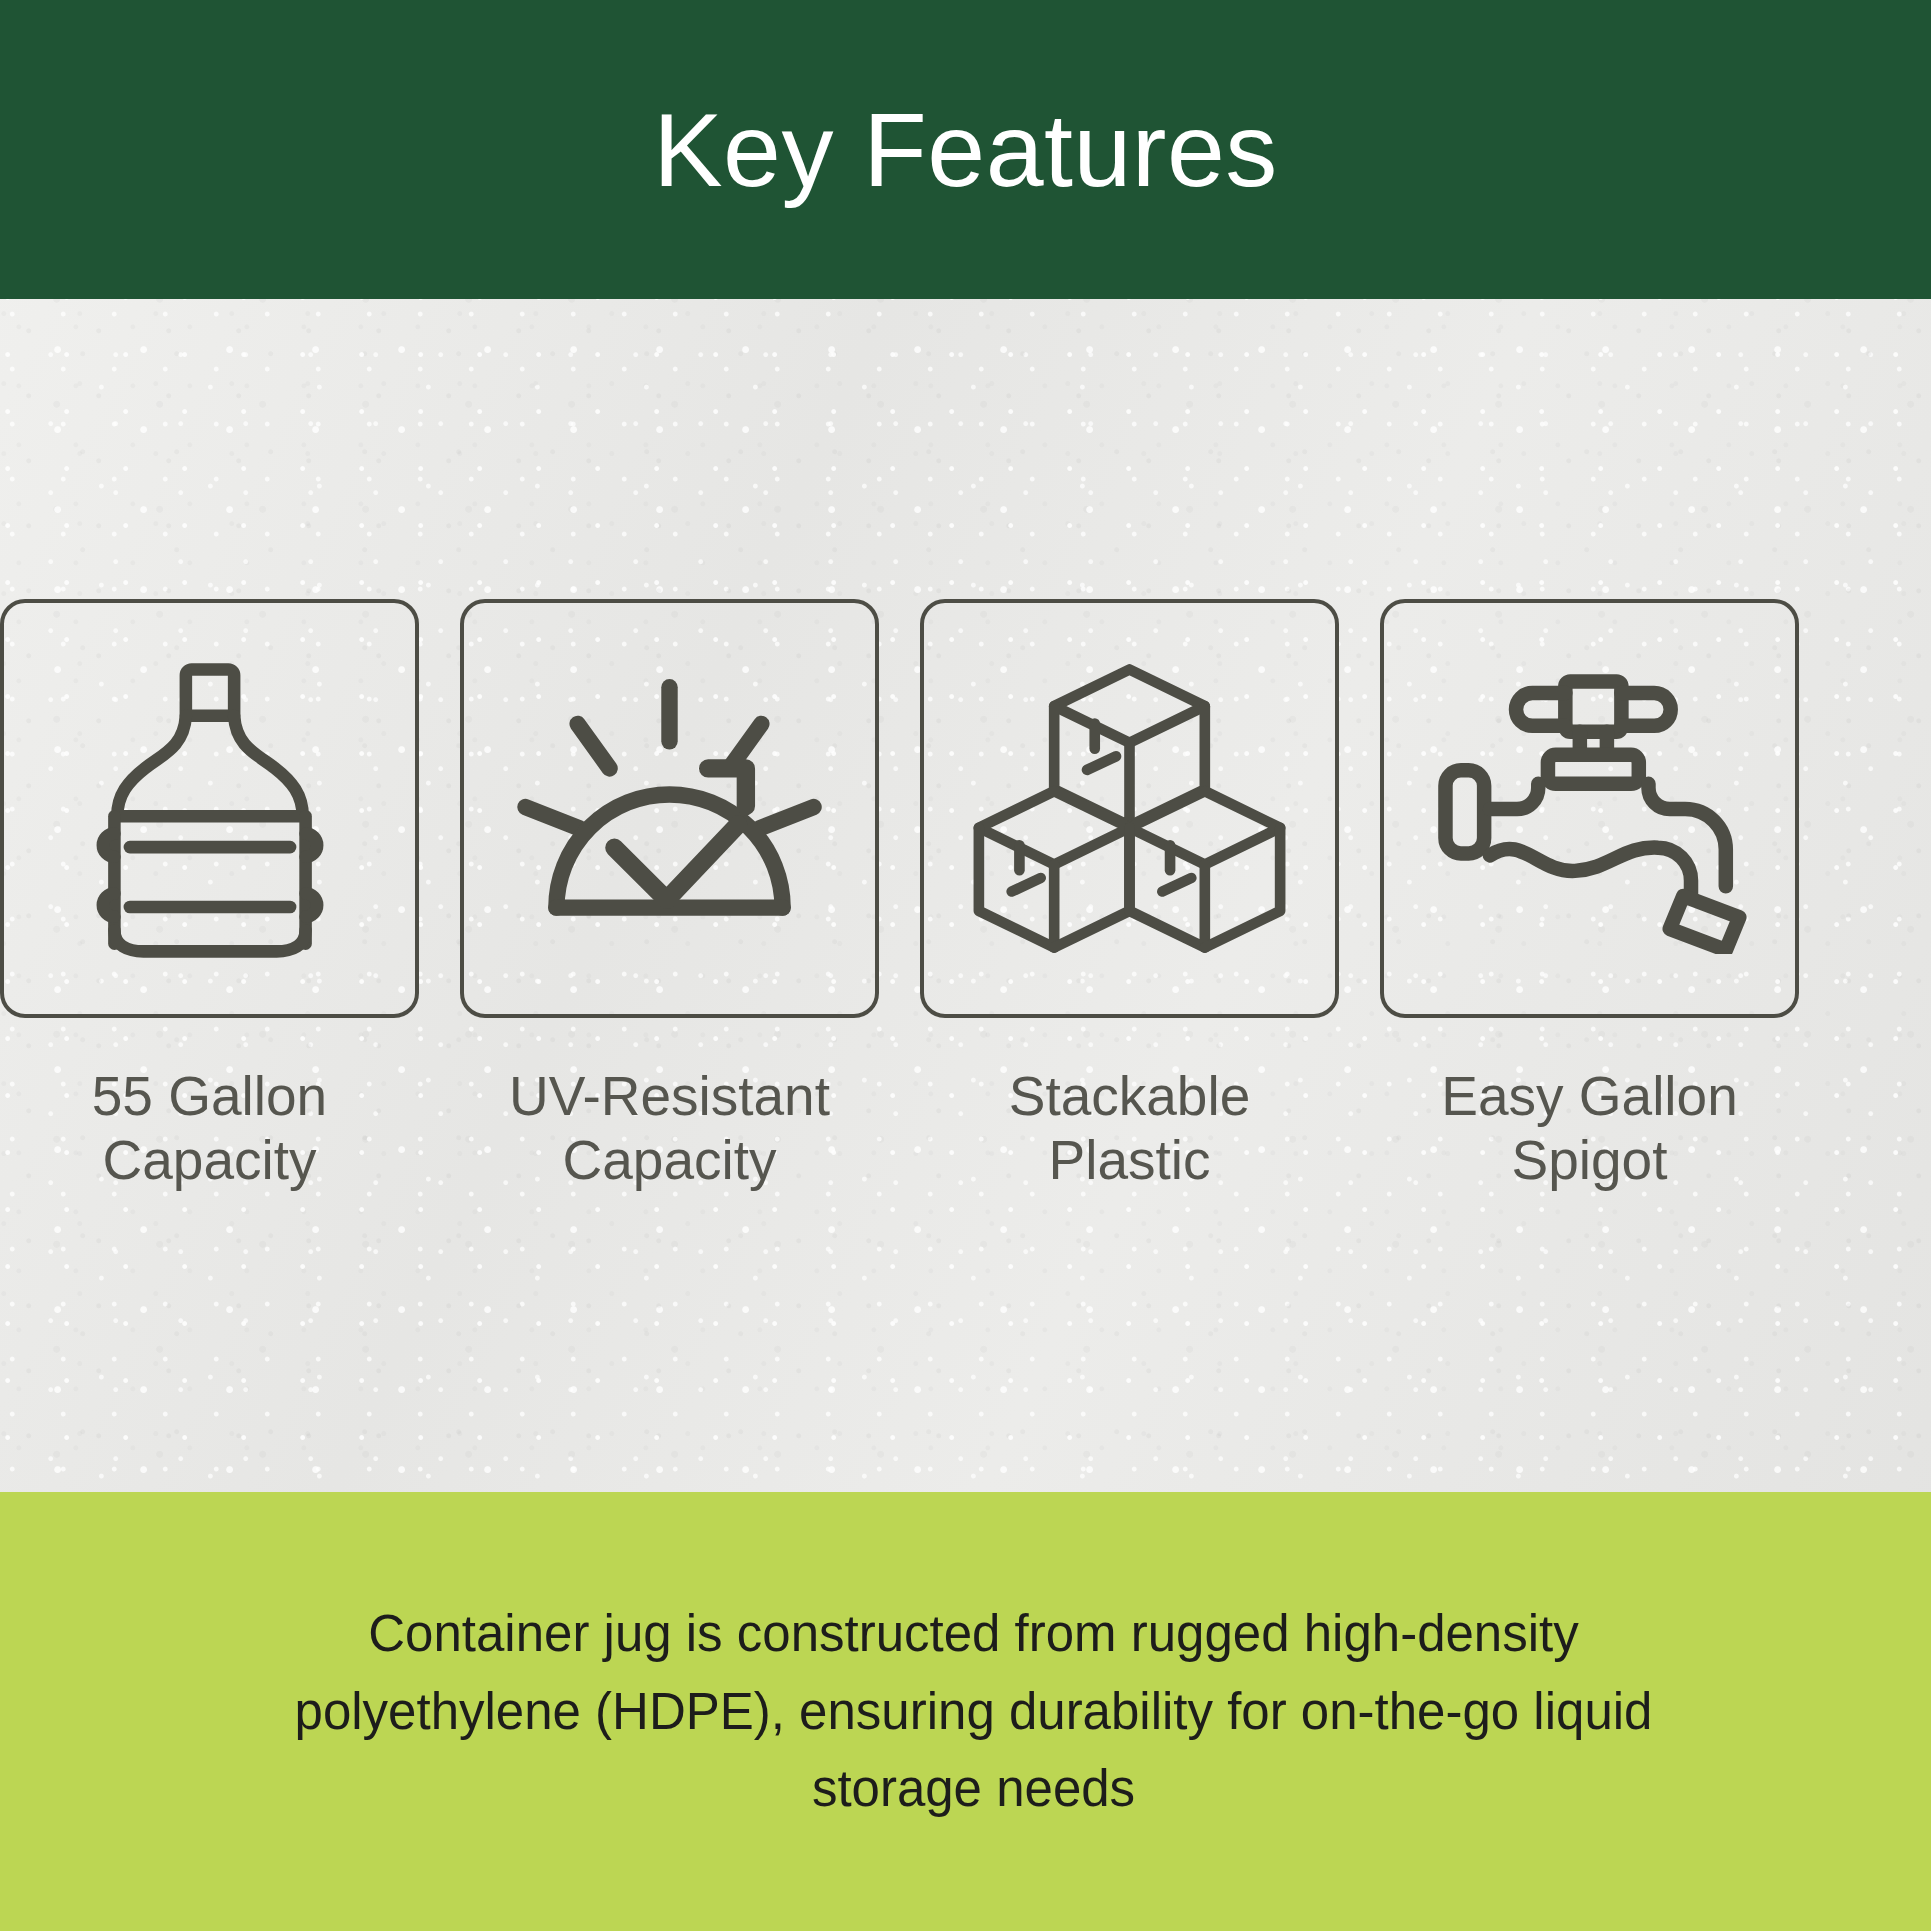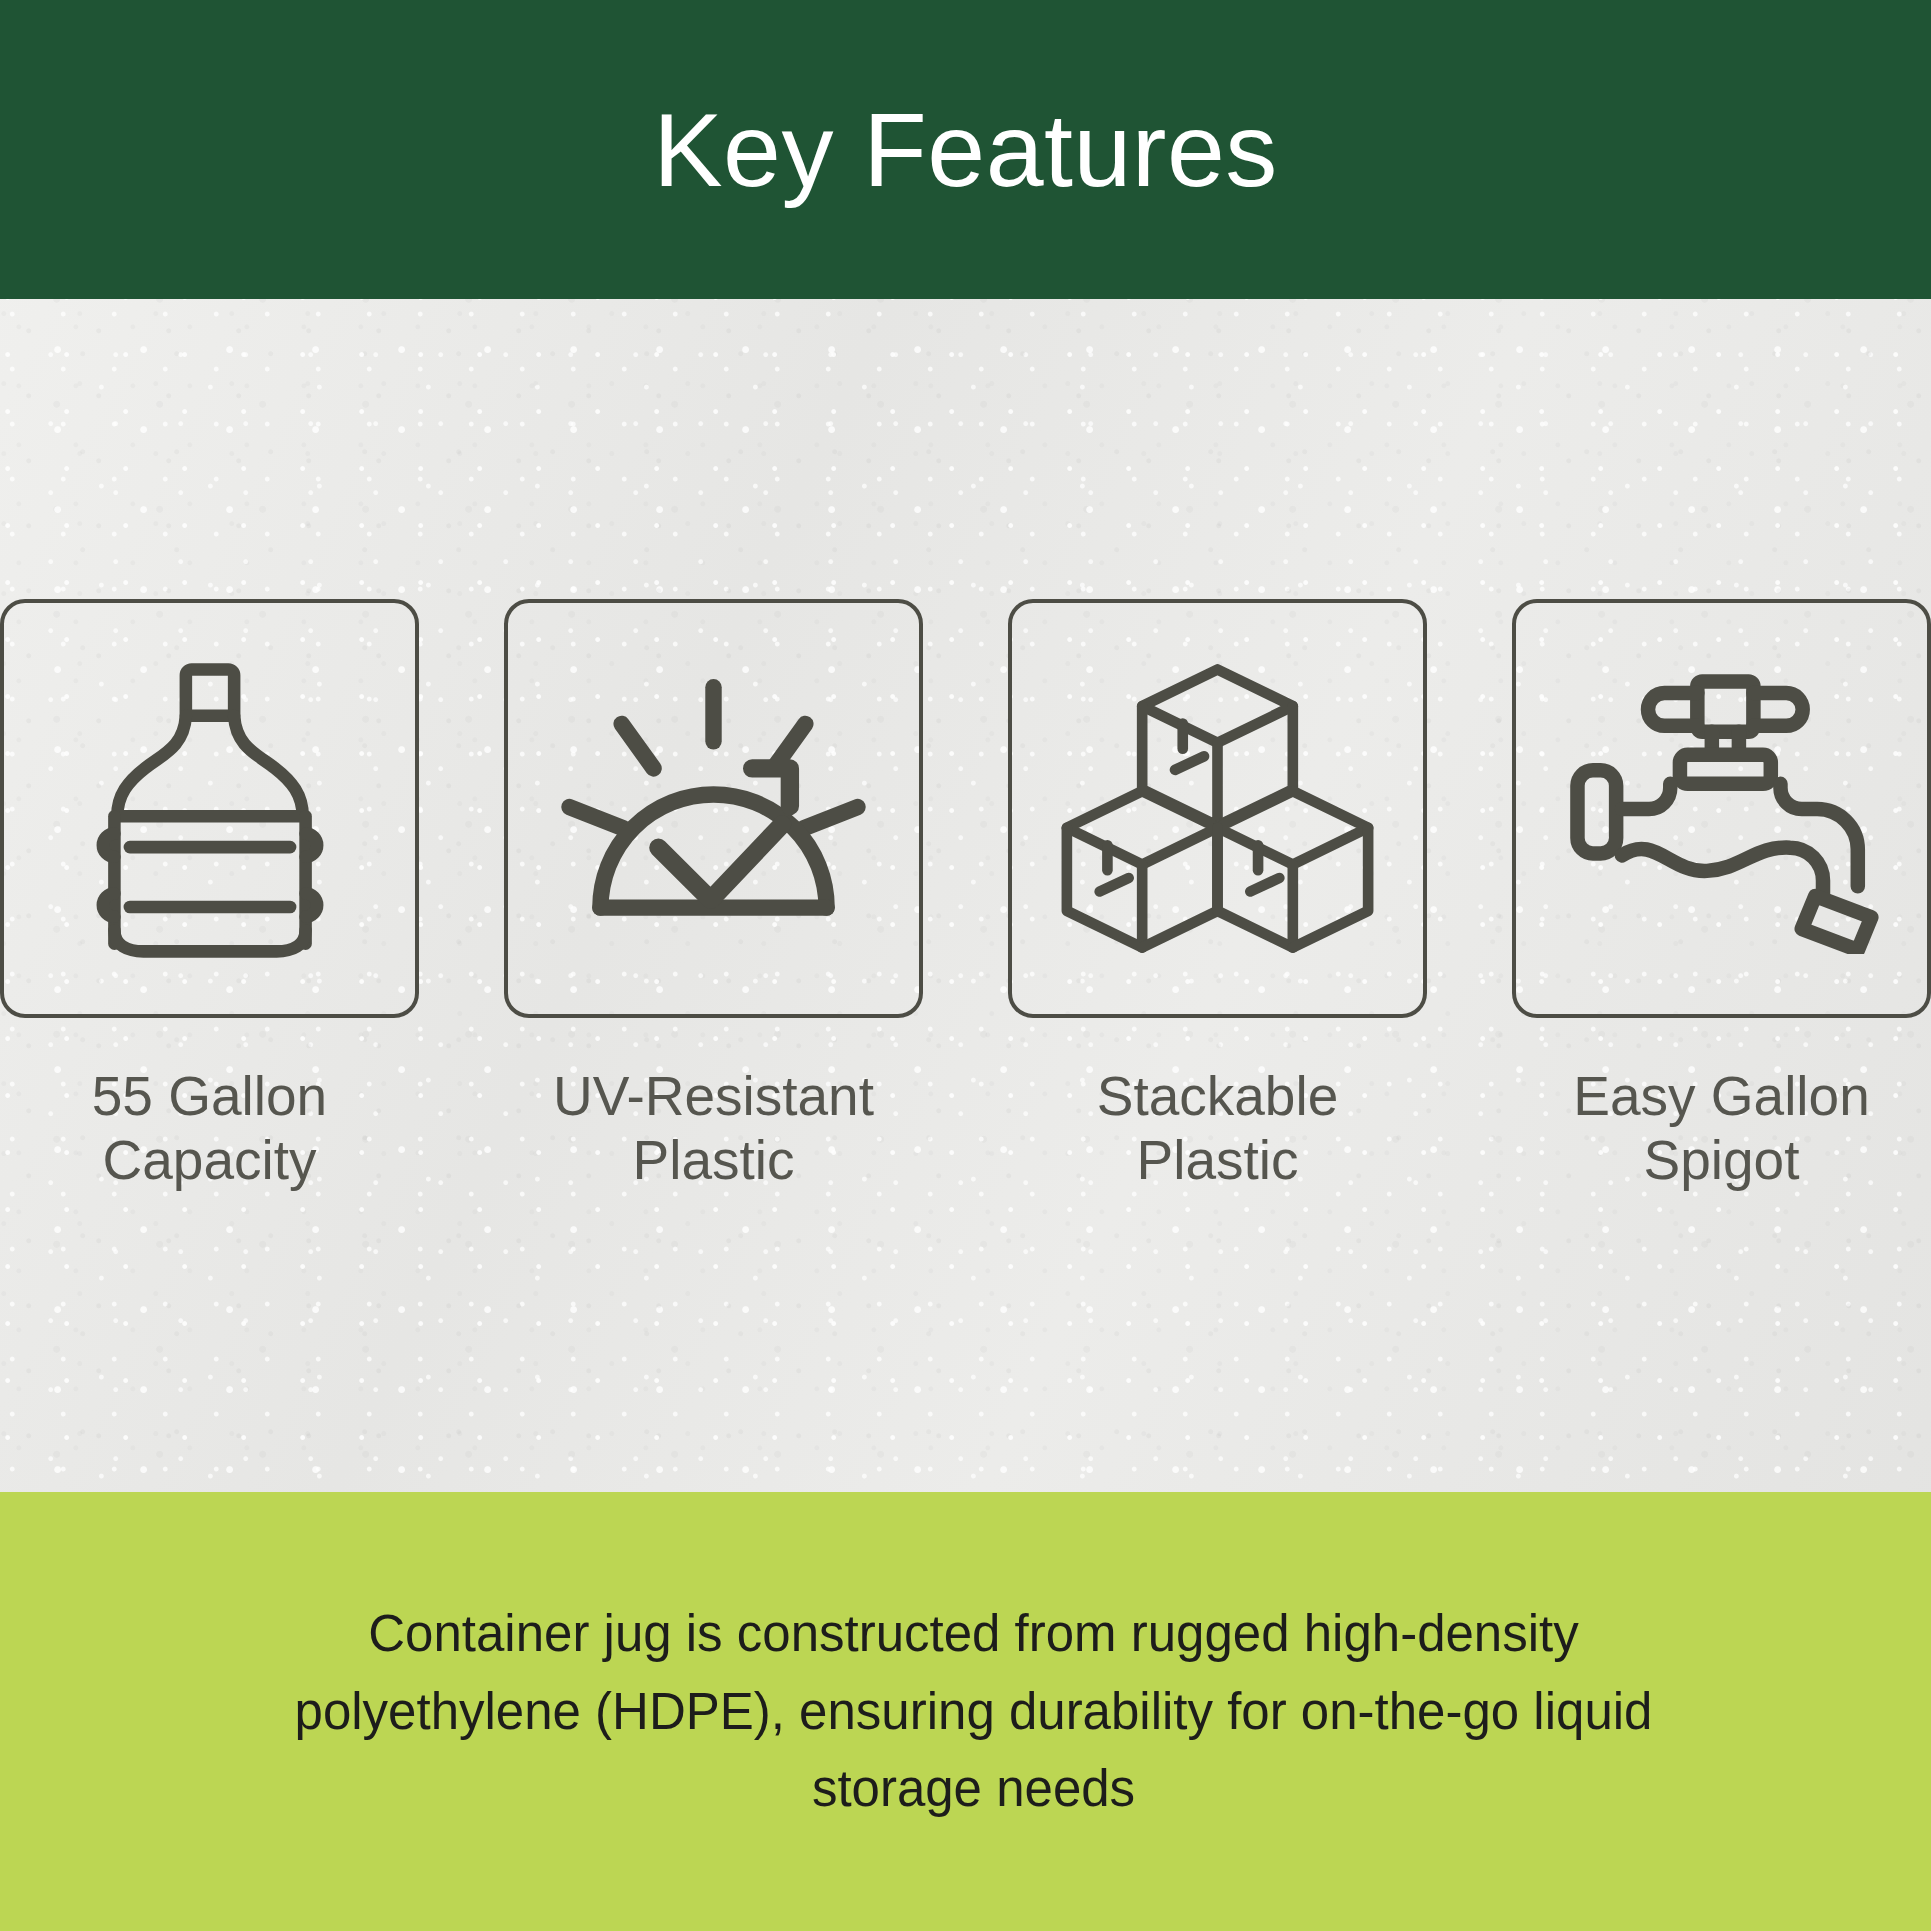--- a/index.html
+++ b/index.html
@@ -61,22 +61,22 @@
     white-space: nowrap;
   }
 
   
   #features {
     position: absolute;
     left: 0;
     top: 599px;
     width: 1931px;
     display: flex;
-    justify-content: space-between;
-    gap: 25px;
+    justify-content: flex-start;
+    gap: 41px;
     z-index: 5;
   }
   .feature {
     width: 419px;
     display: flex;
     flex-direction: column;
     align-items: center;
   }
   .tile {
     width: 419px;
@@ -177,21 +177,21 @@
 
           <path d="M48 252 a117 117 0 0 1 234 0"></path>
 
           <path d="M48 252 h234"></path>
 
           <path d="M108 190 l54 54 l74 -78" stroke-width="19"></path>
           <path d="M205 108 l39 0 l0 39" stroke-width="19"></path>
         </svg>
       </div>
       <div class="feature-label">UV-Resistant
-Plastic</div>
+Capacity</div>
     </div>
 
     <div class="feature">
       <div class="tile">
         <svg width="319" height="309" viewBox="0 0 330 320" fill="none" stroke="#4d4d45" stroke-width="11" stroke-linecap="round" stroke-linejoin="round">
 
           <path d="M165 16 L243 54 L165 92 L87 54 Z"></path>
           <path d="M87 54 v86 L165 178 v-86"></path>
           <path d="M243 54 v86 L165 178"></path>
           <path d="M129 72 v26"></path>

